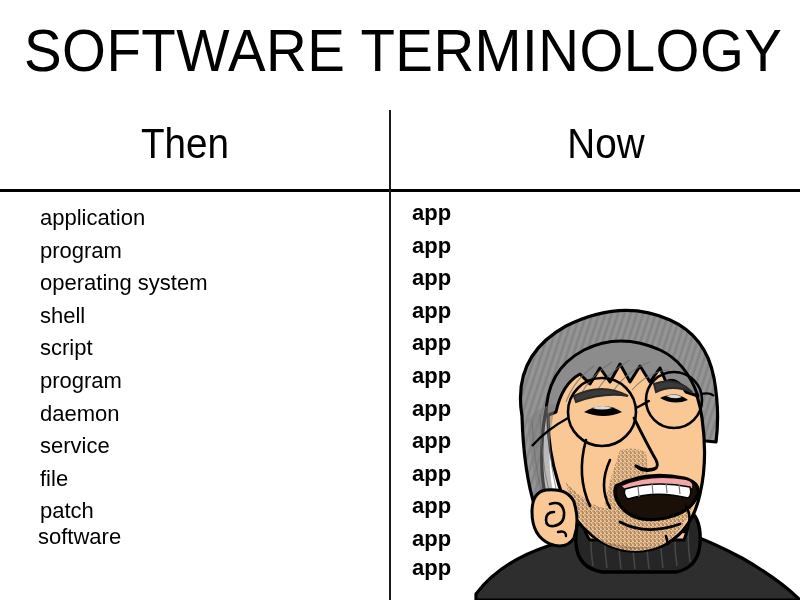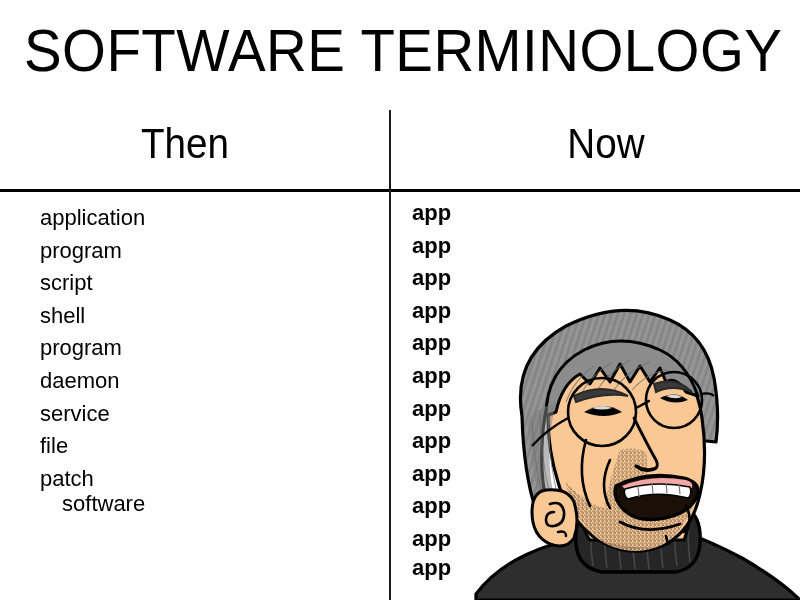--- a/index.html
+++ b/index.html
@@ -87,21 +87,20 @@
     font-weight: bold;
   }
   .list .row {
     height: 32.6px;
     line-height: 30px;
   }
   
   .then-list .row:last-child {
     margin-top: -7px;
     margin-left: -2px;
-    text-align: right;
   }
   .now-list .row:last-child {
     margin-top: -4px;
   }
 
   
   .portrait {
     position: absolute;
     left: 470px;
     top: 300px;
@@ -120,22 +119,23 @@
   <div class="col-head then">Then</div>
 
   <div class="col-head now">Now</div>
 
   <div class="hrule"></div>
   <div class="vrule"></div>
 
   <div class="list then-list">
     <div class="row">application</div>
     <div class="row">program</div>
+    <div class="row">operating system</div>
+    <div class="row">shell</div>
     <div class="row">script</div>
-    <div class="row">shell</div>
     <div class="row">program</div>
     <div class="row">daemon</div>
     <div class="row">service</div>
     <div class="row">file</div>
     <div class="row">patch</div>
     <div class="row">software</div>
   </div>
 
   <div class="list now-list">
     <div class="row">app</div>

